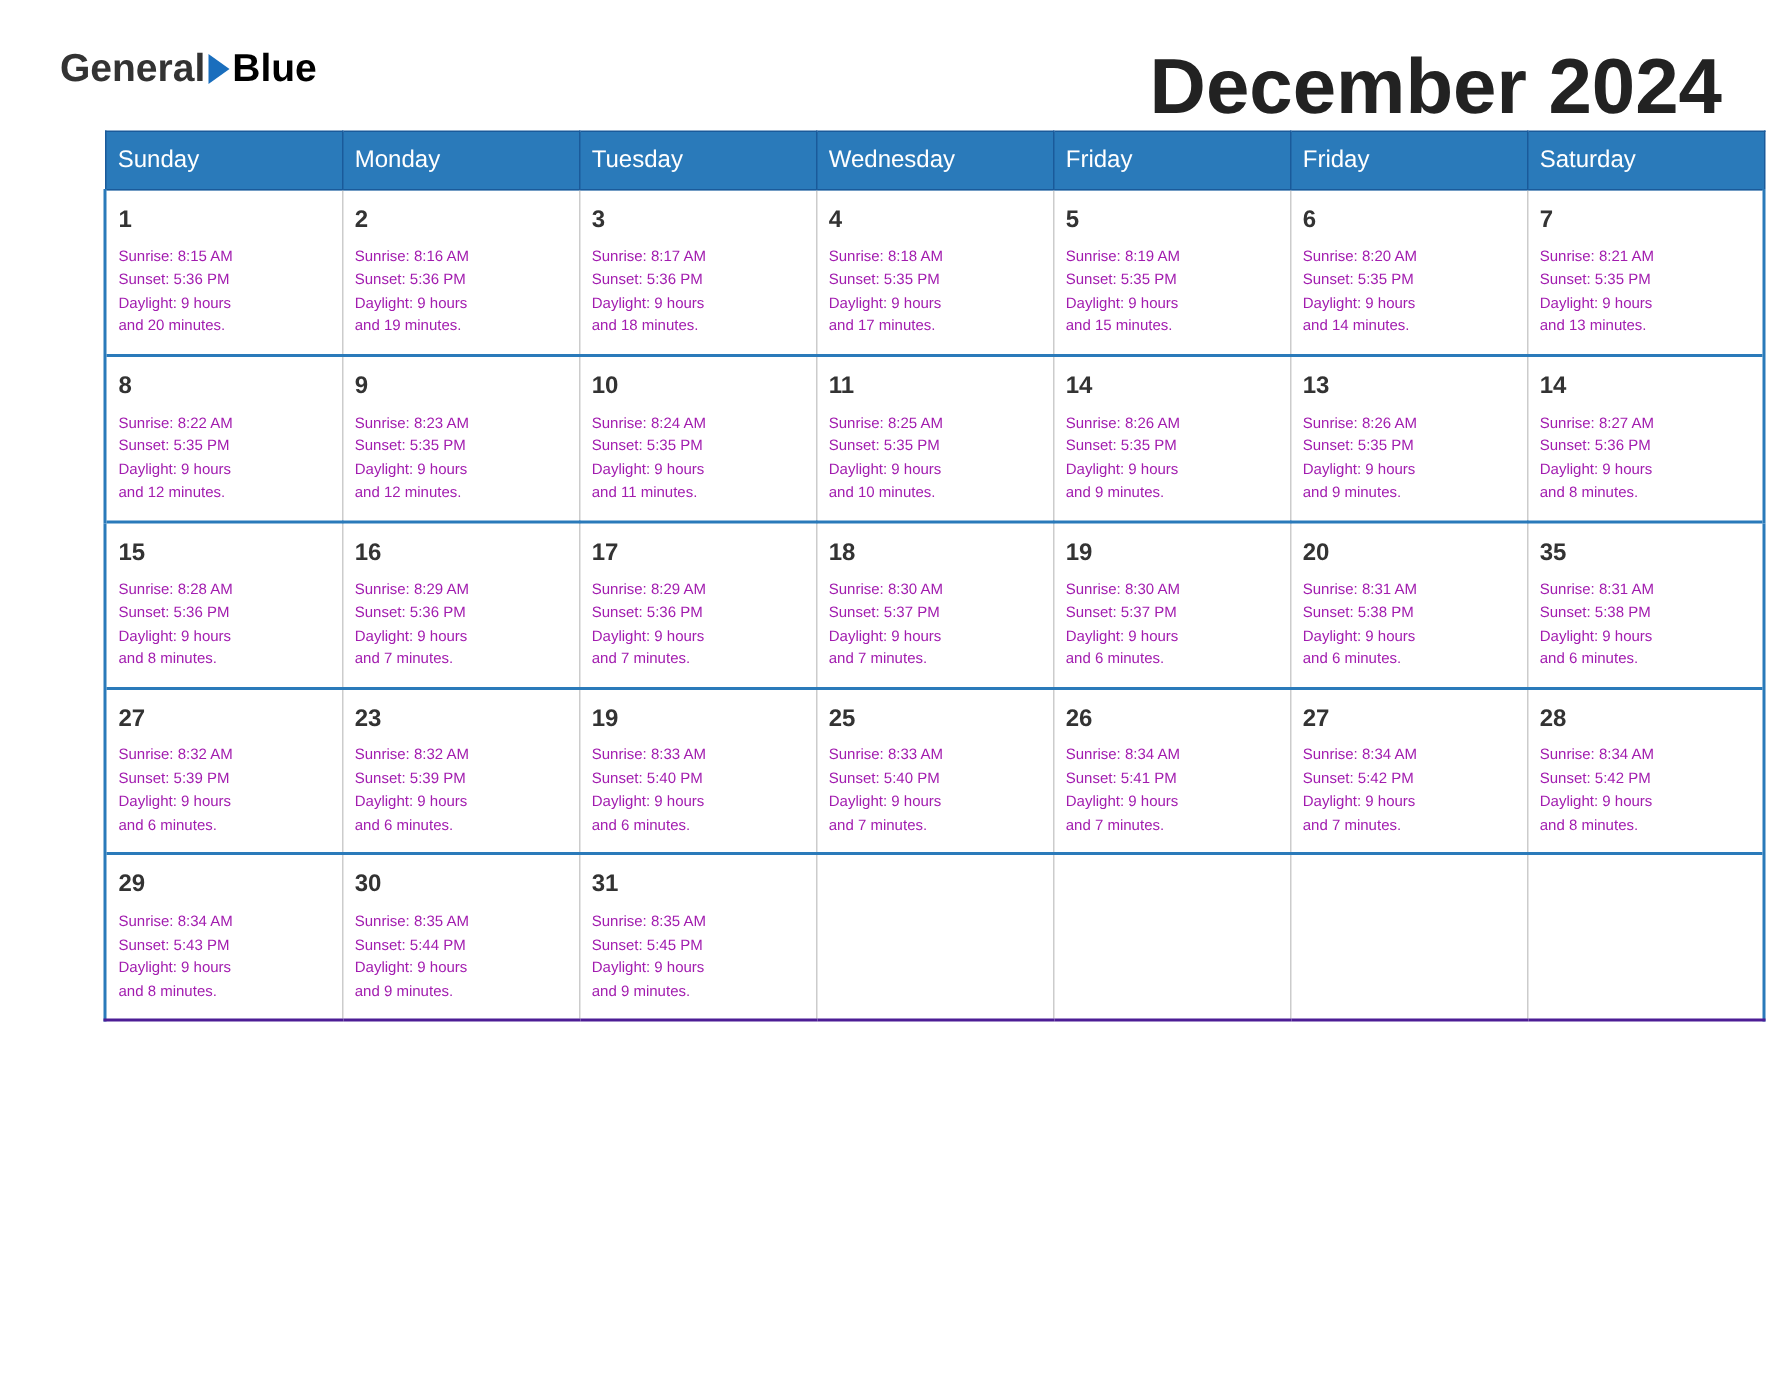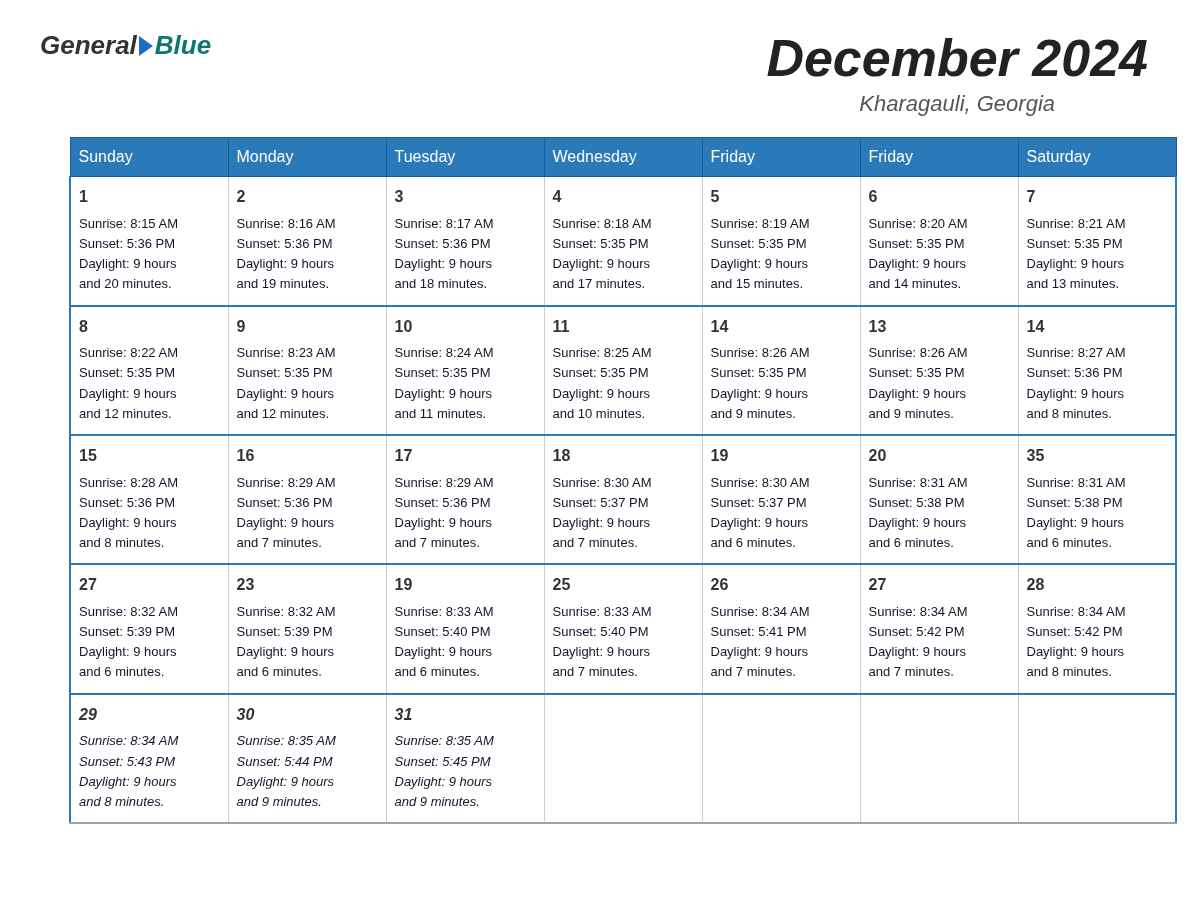--- a/index.html
+++ b/index.html
@@ -7,49 +7,47 @@
       font-family: Arial, sans-serif;
       background: #fff;
       padding: 30px 40px;
       width: 1188px;
       min-height: 918px;
     }
     .header {
       display: flex;
       justify-content: space-between;
       align-items: flex-start;
-      margin-bottom: 20px;
-      font-style: italic;
     }
     .logo {
       display: flex;
       flex-direction: column;
       align-items: flex-start;
     }
     .logo-text {
       display: flex;
       align-items: center;
       font-size: 26px;
       font-weight: bold;
       color: #333;
     }
     .logo-general { color: #333; }
-    .logo-blue { color: #0f766e; }
+    .logo-blue { color: #000000; }
     .logo-arrow {
       width: 0;
       height: 0;
       border-left: 14px solid #1a6ebd;
       border-top: 10px solid transparent;
       border-bottom: 10px solid transparent;
       display: inline-block;
       margin-left: 2px;
       margin-right: 2px;
     }
     .title-block {
-      text-align: center;
+      text-align: right;
     }
     .month-year {
       font-size: 52px;
       font-weight: bold;
       color: #222;
       line-height: 1.1;
     }
     .location {
       font-size: 22px;
       color: #555;
@@ -85,42 +83,41 @@
       line-height: 1.55;
       background: #fff;
     }
     .day-num {
       font-size: 16px;
       font-weight: bold;
       margin-bottom: 4px;
       display: block;
     }
     .cell-content {
-      font-size: 13px;
-      color: #0f172a;
+      font-size: 10px;
+      color: #a21caf;
     }
     tbody td:first-child { border-left: 2px solid #2a7aba; }
     tbody td:last-child { border-right: 2px solid #2a7aba; }
-    tbody tr:last-child td { border-bottom: 2px solid #a3a3a3; font-style: italic; }
+    tbody tr:last-child td { border-bottom: 2px solid #4c1d95; }
     .empty-cell { background: #fff; }
   </style>
 </head>
 <body>
 
 <div class="header">
   <div class="logo">
     <div class="logo-text">
       <span class="logo-general">General</span>
       <span class="logo-arrow"></span>
       <span class="logo-blue">Blue</span>
     </div>
   </div>
   <div class="title-block">
     <div class="month-year">December 2024</div>
-    <div class="location">Kharagauli, Georgia</div>
   </div>
 </div>
 
 <table>
   <thead>
     <tr id="header-row">
         <th>Sunday</th>
         <th>Monday</th>
         <th>Tuesday</th>
         <th>Wednesday</th>

